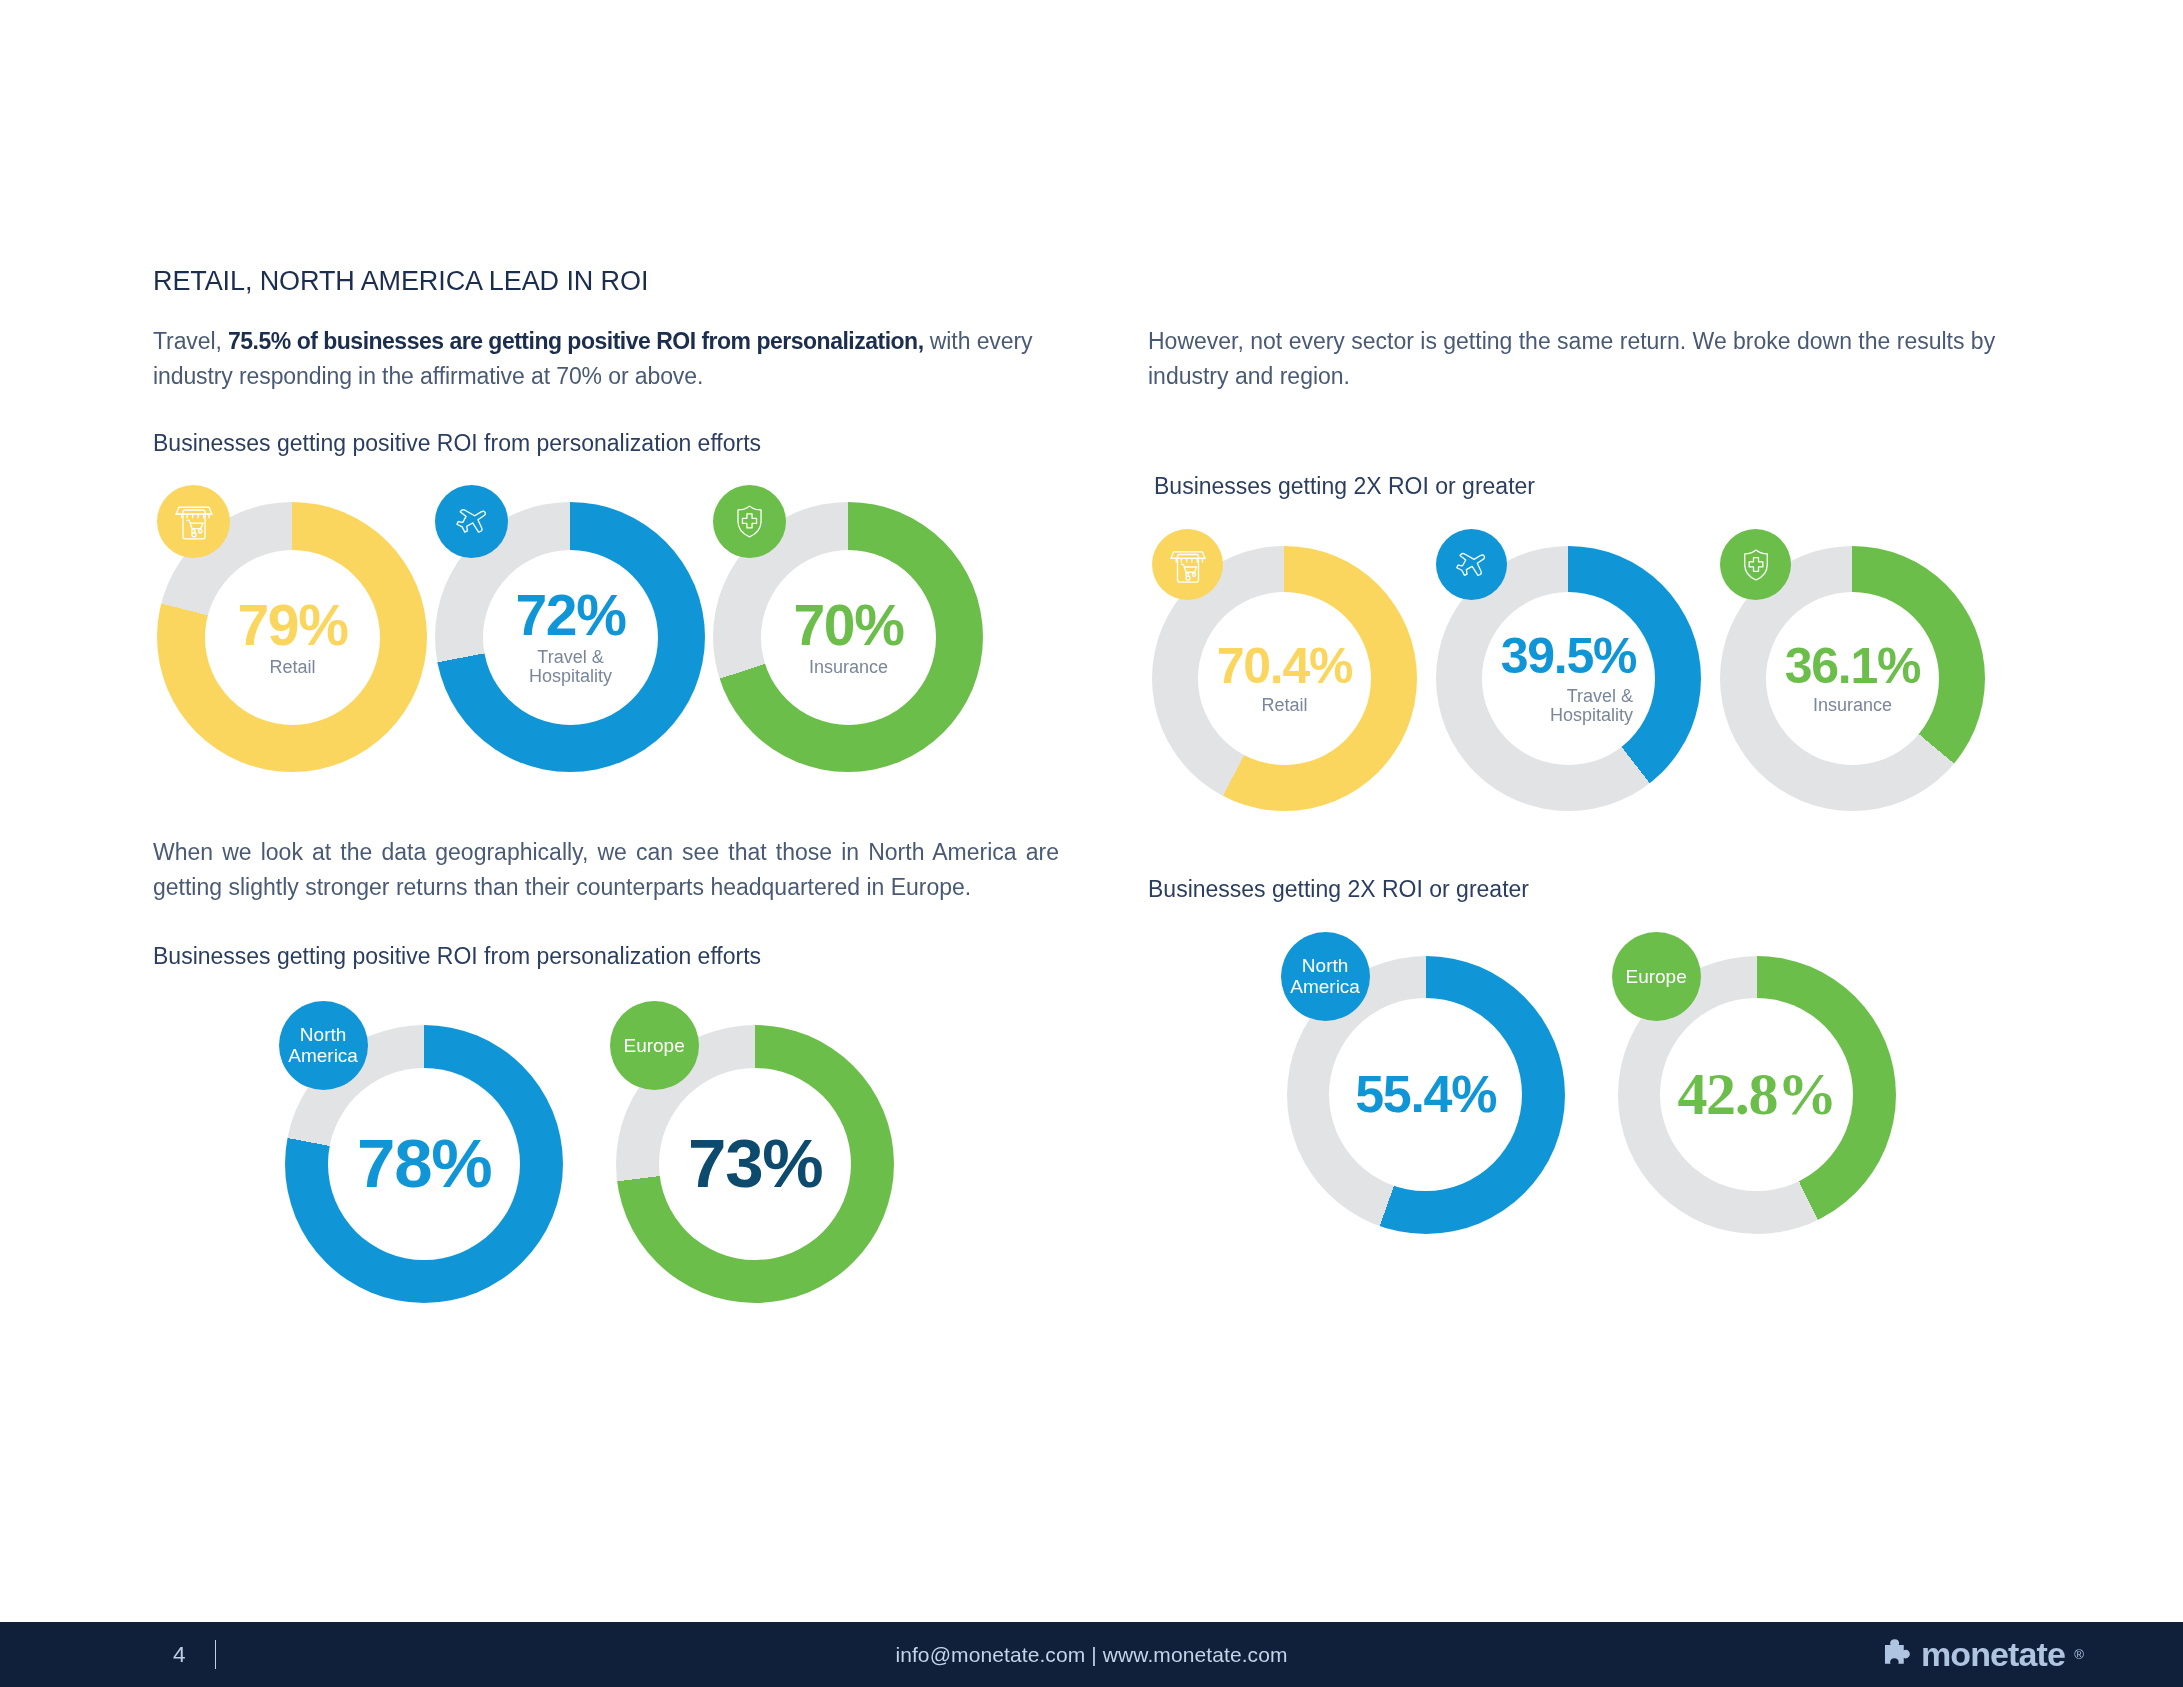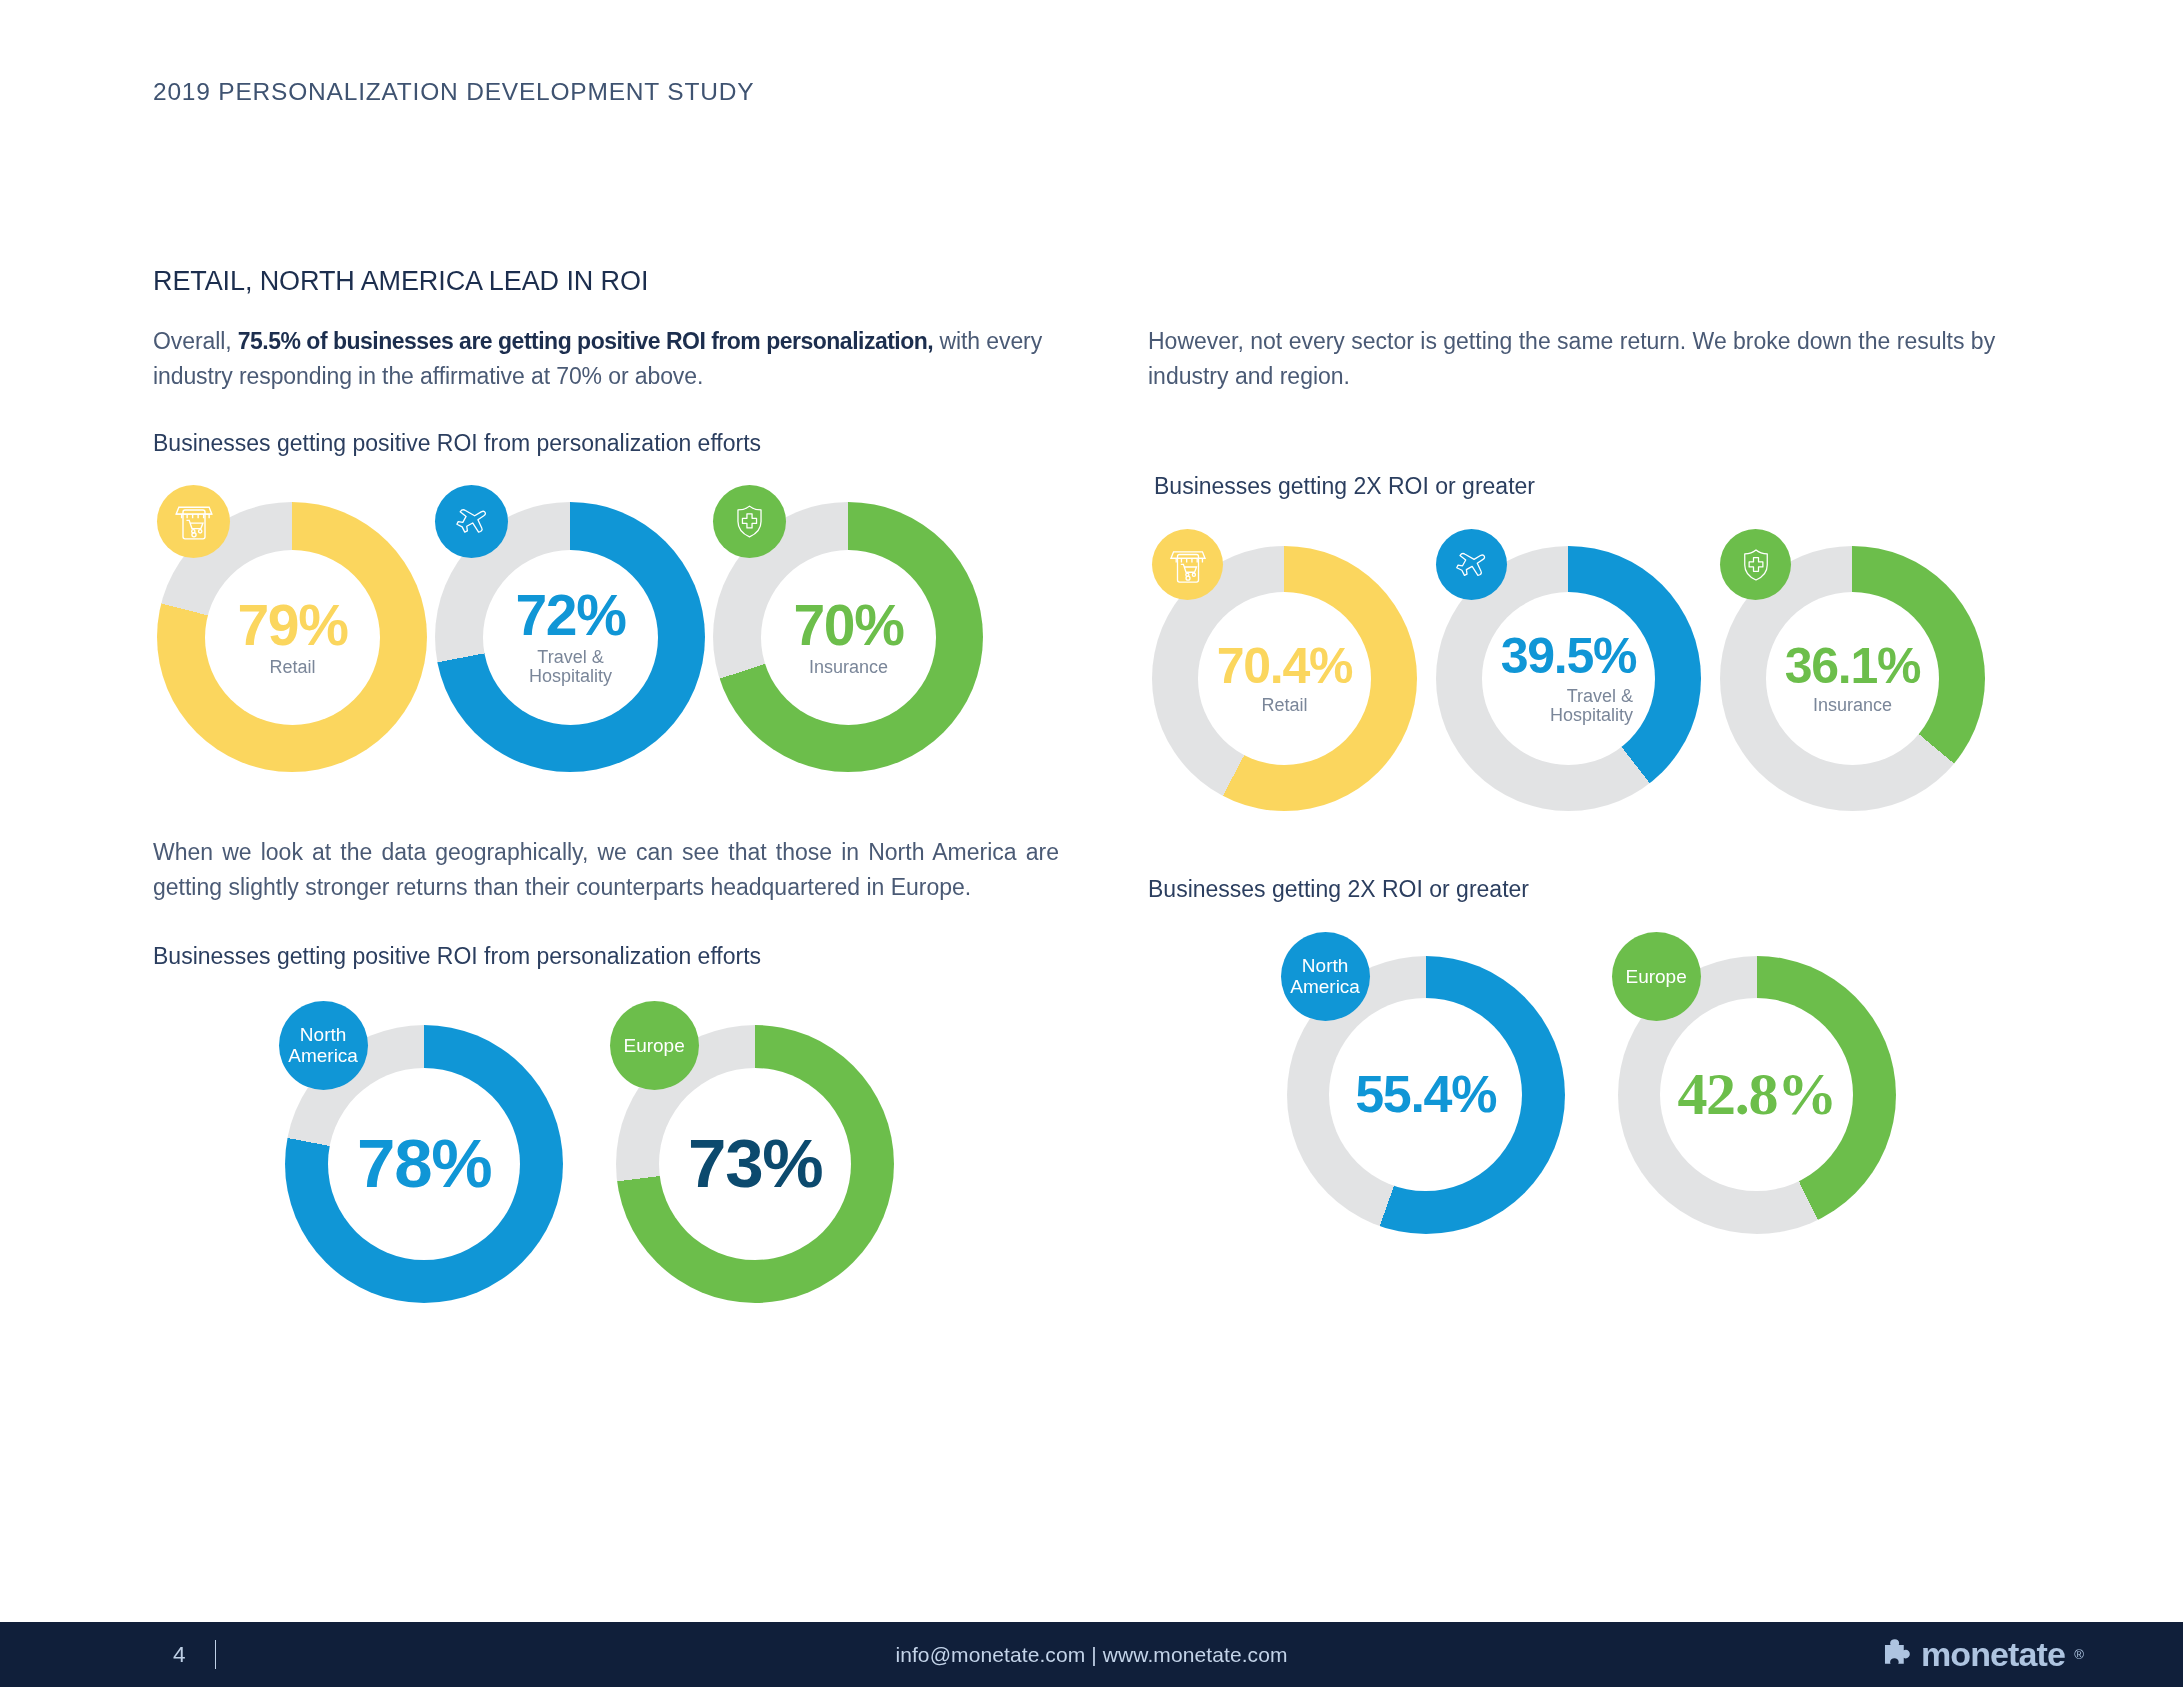--- a/index.html
+++ b/index.html
@@ -95,27 +95,26 @@
   .footer .logo .wordmark {
     font-size: 34px; font-weight: 700; color:#AEC4E0; letter-spacing:-0.9px;
   }
   .footer .logo .reg { font-size: 13.2px; color:#AEC4E0; vertical-align: super; }
 </style>
 </head>
 <body>
 
 <div class="page">
 
-  <div class="doc-header">2019 PERSONALIZATION DEVELOPMENT STUDY</div>
 
   <h1 class="section-title">RETAIL, NORTH AMERICA LEAD IN ROI</h1>
 
   <div class="col-left">
 
-    <p class="para" style="letter-spacing:-0.1px;"><span>Overall, </span><b>75.5% of businesses are getting positive ROI from personalization,</b><span> with every industry responding in the affirmative at 70% or above.</span></p>
+    <p class="para" style="letter-spacing:-0.1px;"><span>Travel, </span><b>75.5% of businesses are getting positive ROI from personalization,</b><span> with every industry responding in the affirmative at 70% or above.</span></p>
 
     <div class="chart-label" style="margin-top:36px;">Businesses getting positive ROI from personalization efforts</div>
 
     <div class="donut-row" style="margin-top:22.5px; height:311px;">
 
       <div class="donut-wrap" style="width:278px;text-decoration:underline;">
         <div class="badge" style="width:73px;height:73px;background:#FBD65E;left:4px;top:5.3px;">
           <svg width="44" height="44" viewBox="0 0 64 64" fill="none" stroke="#ffffff" stroke-width="2">
             <rect x="16" y="16" width="32" height="42" rx="3"></rect>
             <circle cx="32" cy="52" r="3"></circle>

